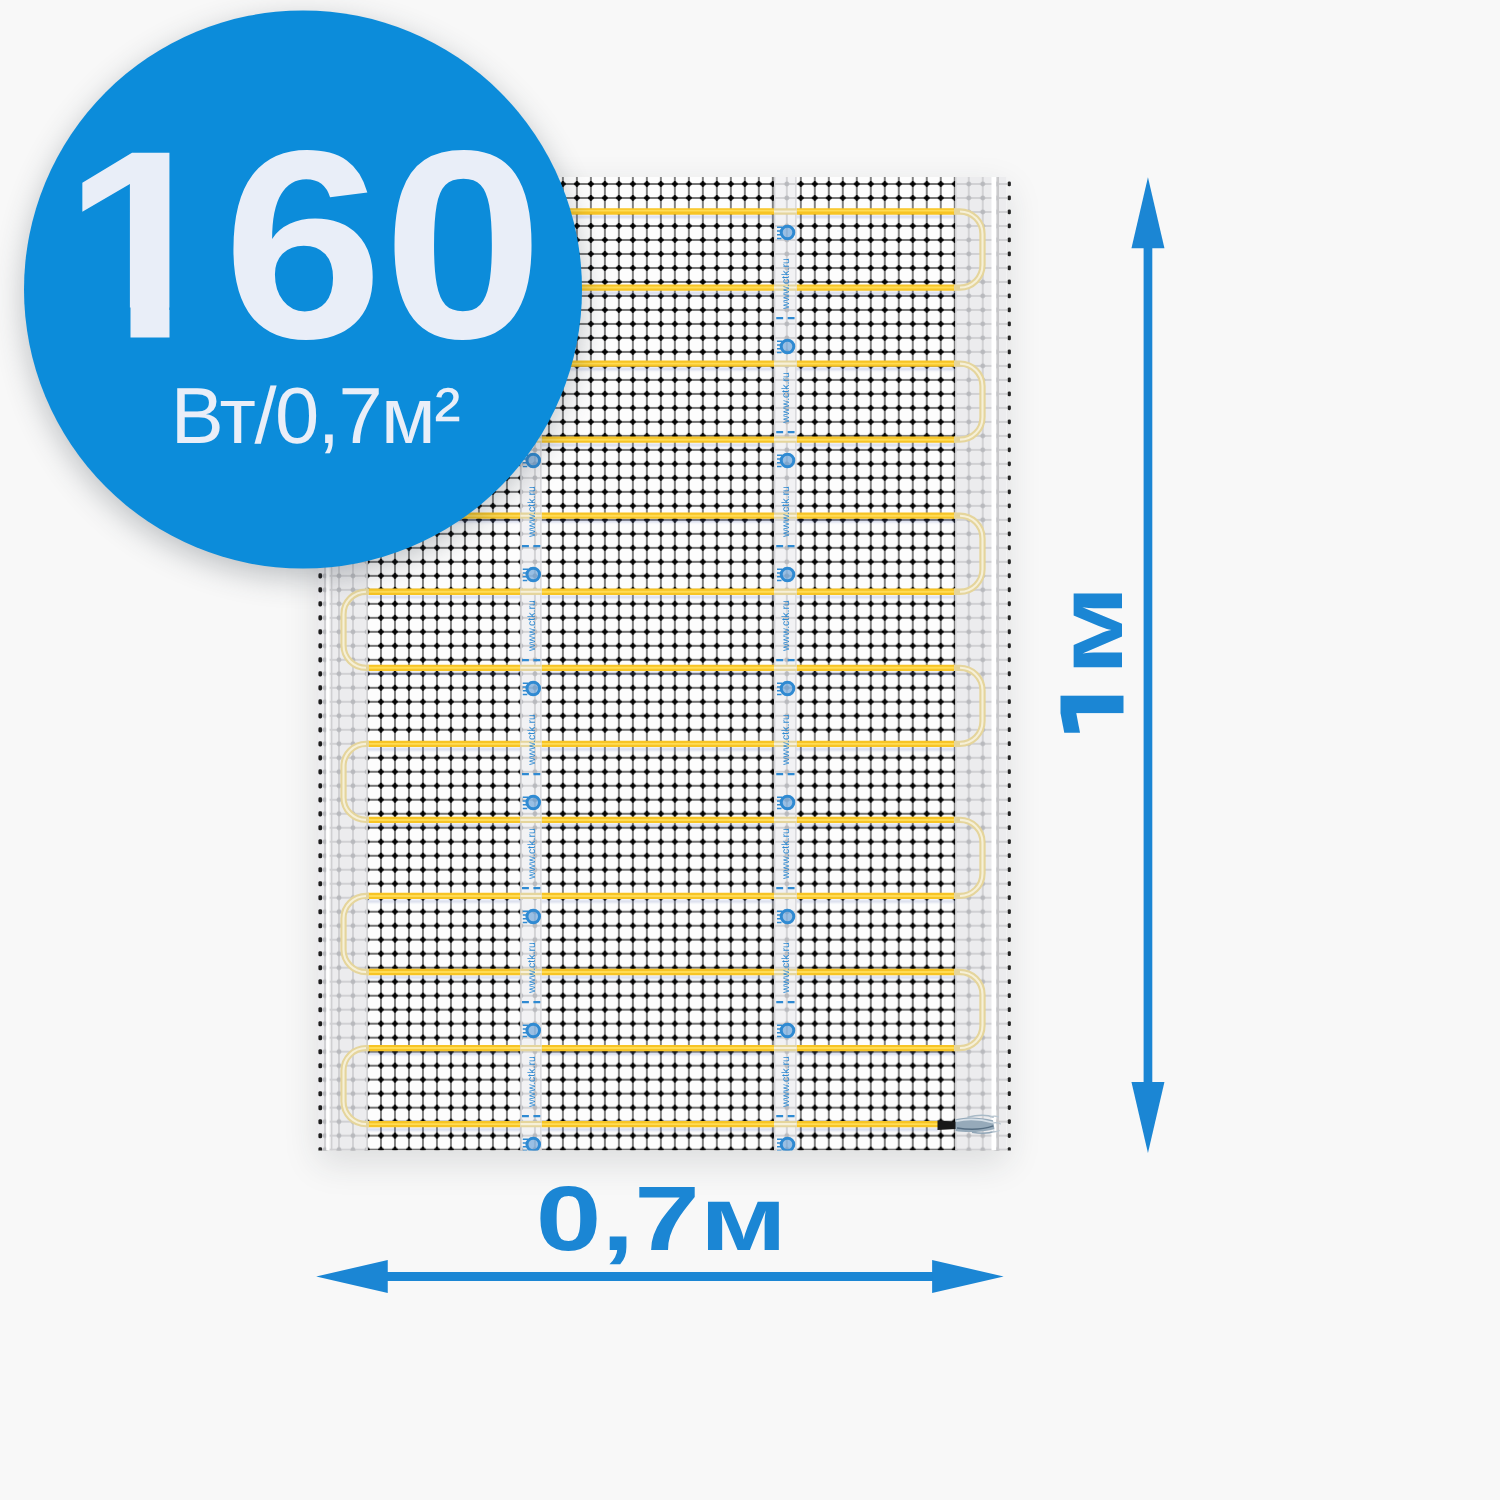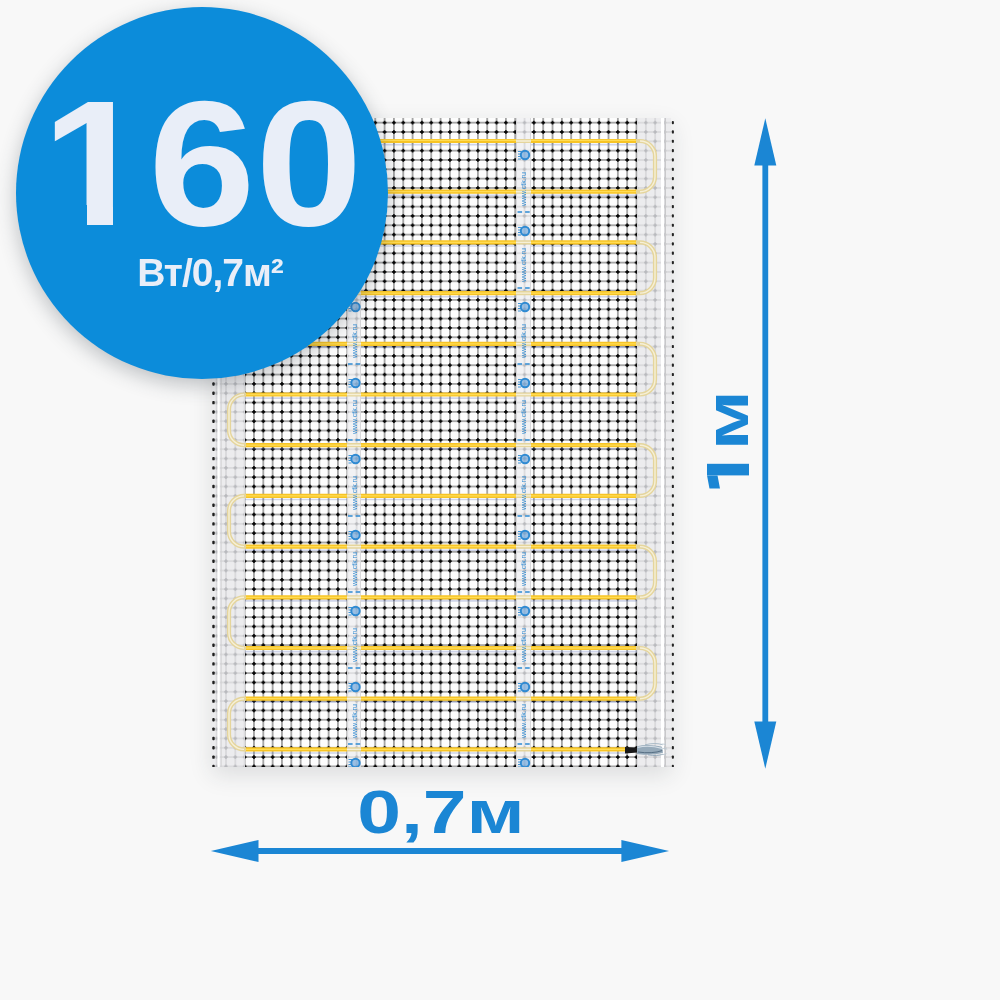--- a/index.html
+++ b/index.html
@@ -367,13 +367,13 @@
 
 <div class="abs" style="left:341px;top:791px;width:200px;height:48px;display:flex;align-items:flex-start;justify-content:center;transform:scale(1.29,1);transform-origin:center;color:#1b86d4;font-size:61px;font-weight:bold;line-height:0.70;">0,7м</div>
 
 <div class="abs" style="left:16px;top:7px;width:372px;height:372px;border-radius:50%;background:#0c8cda;box-shadow:0 6px 20px rgba(50,60,70,0.30);"></div>
 
 <div class="abs" id="v160" style="left:16px;top:99px;width:372px;text-align:center;color:#e9eef8;font-size:179px;font-weight:bold;line-height:0.72;transform:scale(1.073,1);transform-origin:center top;">160</div>
 
 <div class="abs" id="m1a" style="left:53px;top:205px;width:34px;height:23px;background:#0c8cda;"></div>
 <div class="abs" id="m1b" style="left:112.5px;top:205px;width:32px;height:23px;background:#0c8cda;"></div>
 
-<div class="abs" style="left:24px;top:257px;width:372px;text-align:center;color:#e9eef8;font-size:39px;font-weight:bold;line-height:0.8;letter-spacing:-1px;">Вт/0,7м²</div>
+<div class="abs" style="left:24px;top:257px;width:372px;text-align:center;color:#e9eef8;font-size:53px;font-weight:normal;line-height:0.8;letter-spacing:-1px;">Вт/0,7м²</div>
 
 </body></html>

